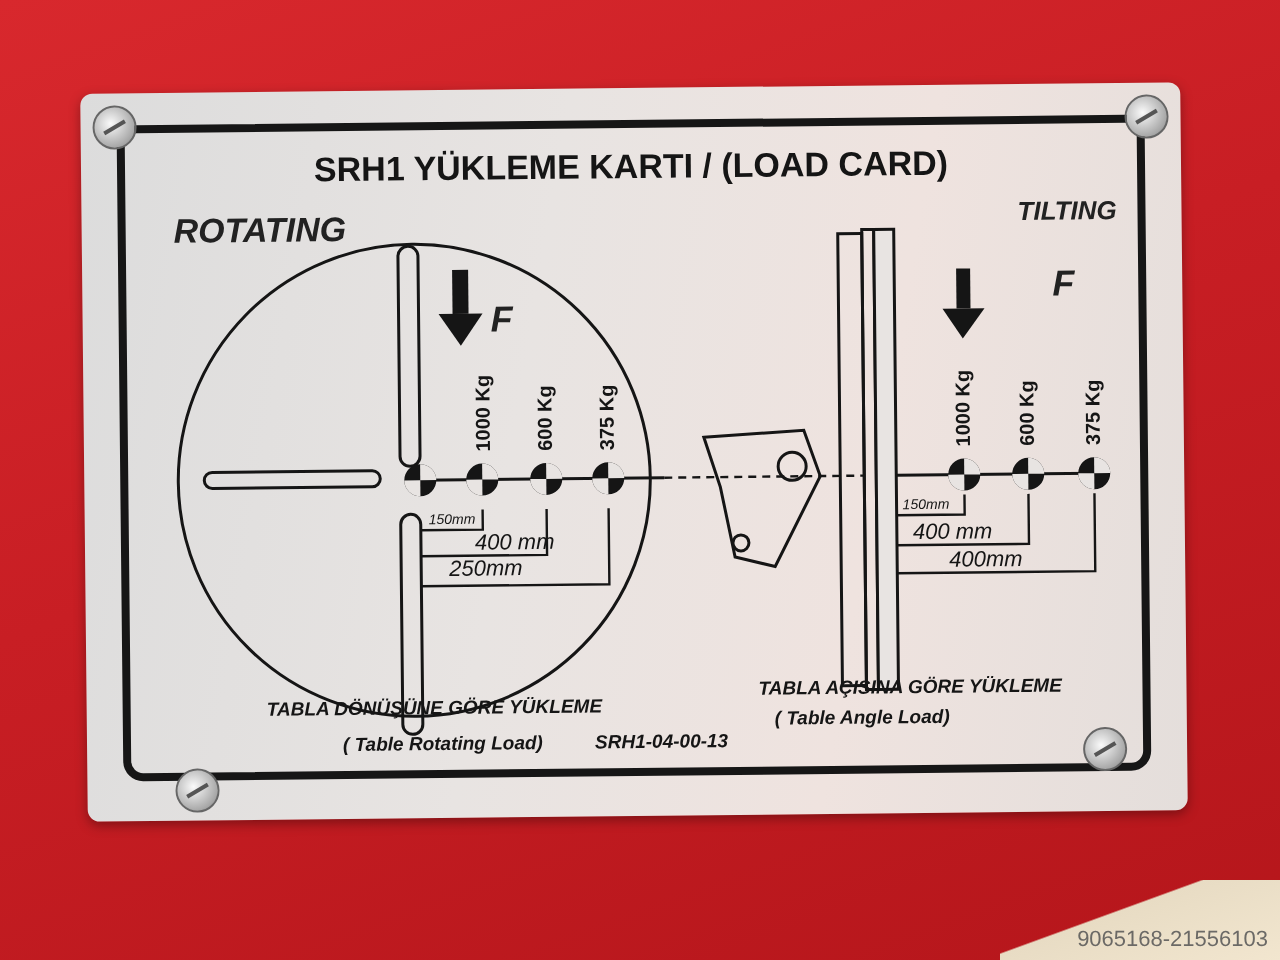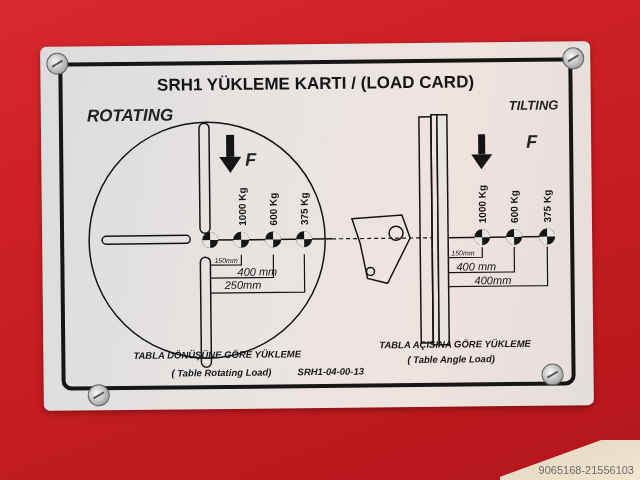--- a/index.html
+++ b/index.html
@@ -120,16 +120,16 @@
   <div class="dim" style="left:182px;top:234px">250mm</div>
   <div class="dim" style="left:195px;top:221px">400 mm</div>
   <div class="dim s" style="left:409px;top:207px">150mm</div>
   <div class="dim" style="left:414px;top:218px">400 mm</div>
   <div class="dim" style="left:432px;top:232px">400mm</div>
 
   <div class="cap" style="left:90px;top:304px">TABLA DÖNÜŞÜNE GÖRE YÜKLEME</div>
   <div class="cap" style="left:128px;top:322px">( Table Rotating Load)</div>
   <div class="cap" style="left:254px;top:322px">SRH1-04-00-13</div>
   <div class="cap" style="left:336px;top:296px">TABLA AÇISINA GÖRE YÜKLEME</div>
-  <div class="cap" style="left:364px;top:311px">( Table Angle Load)</div>
+  <div class="cap" style="left:344px;top:311px">( Table Angle Load)</div>
 </div>
 
 <div class="wm">9065168-21556103</div>
 
 </body></html>

